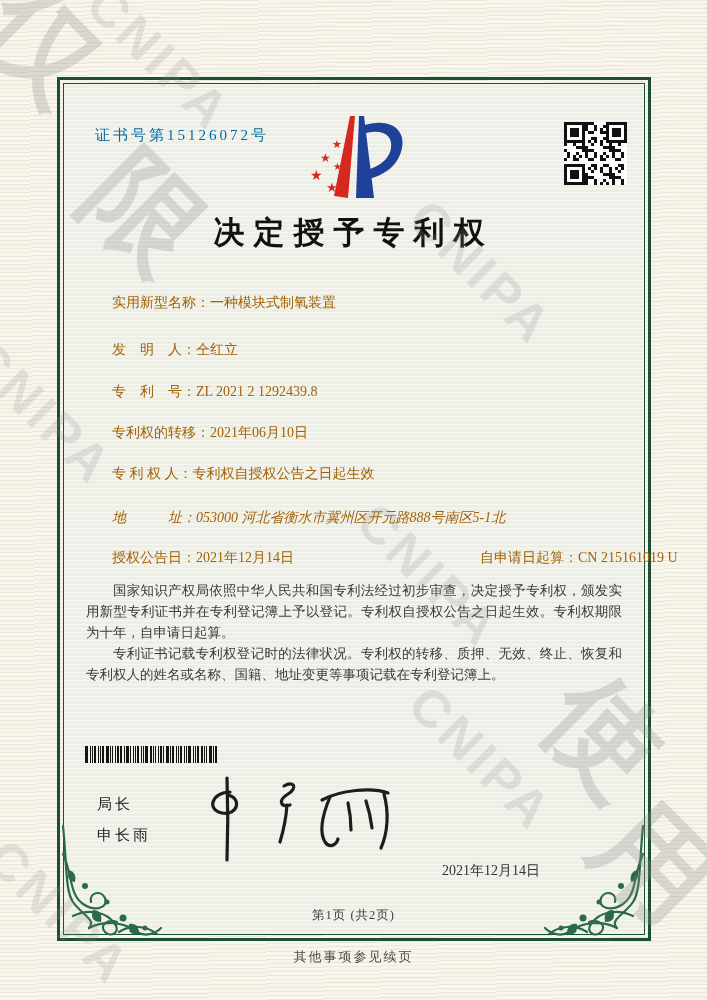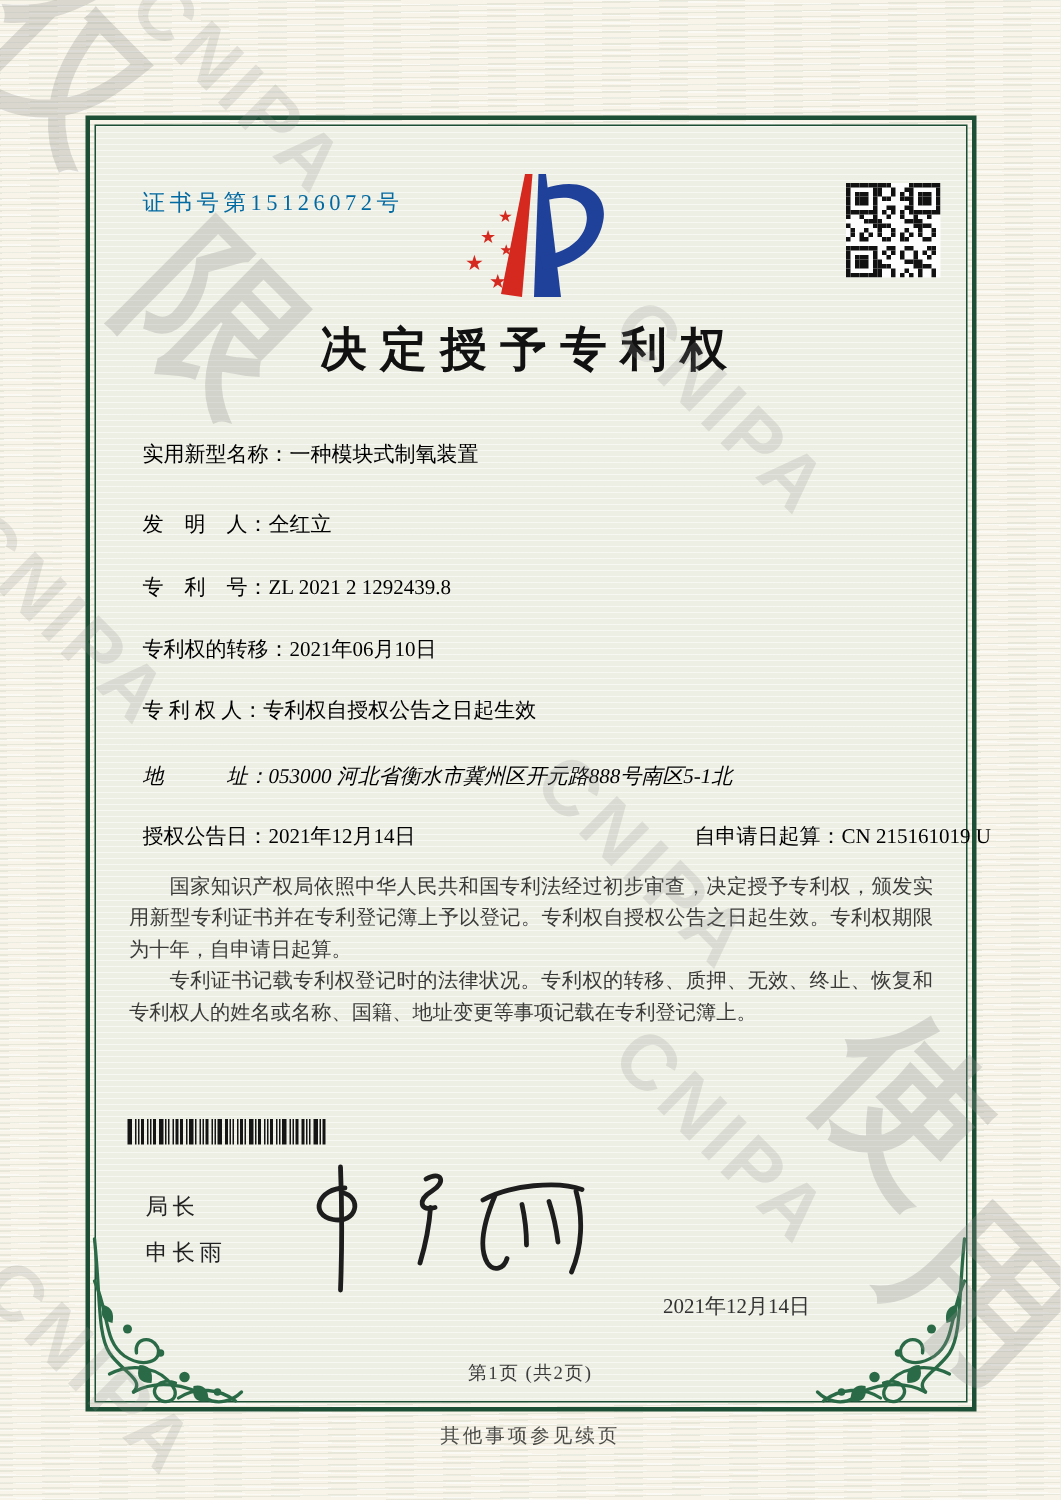--- a/index.html
+++ b/index.html
@@ -27,21 +27,21 @@
       #edefe4;
   }
   .content{position:absolute;inset:0;z-index:3;}
   .cert-no{position:absolute;left:95px;top:126px;font-size:15px;letter-spacing:3px;color:#0369a1;}
   .logo{position:absolute;left:292px;top:108px;}
   .qr{position:absolute;left:564px;top:122px;width:63px;height:63px;background:#fdfdfd;}
   .title{
     position:absolute;left:0;right:0;top:212px;text-align:center;
     font-size:31px;font-weight:bold;letter-spacing:9px;color:#111;
   }
-  .row{position:absolute;left:95px;font-size:14px;color:#000000;white-space:nowrap;}
+  .row{position:absolute;left:112px;font-size:14px;color:#a16207;white-space:nowrap;}
   .row .lbl{display:inline-block;}
   .row .val{display:inline-block;}
   .grant2{position:absolute;left:368px;top:0;}
   .paras{position:absolute;left:86px;top:580px;width:536px;font-size:13.5px;line-height:21px;color:#3a3a38;text-align:justify;}
   .paras p{margin:0;text-indent:2em;}
   .barcode{position:absolute;left:85px;top:746px;height:17px;width:200px;font-size:0;}
   .director-block{position:absolute;left:97px;top:795px;font-size:15px;letter-spacing:3px;color:#222;}
   .director-block div{margin-bottom:12px;}
   .signature{position:absolute;left:180px;top:770px;}
   .issue-date{position:absolute;left:442px;top:862px;font-size:14px;color:#333;}

